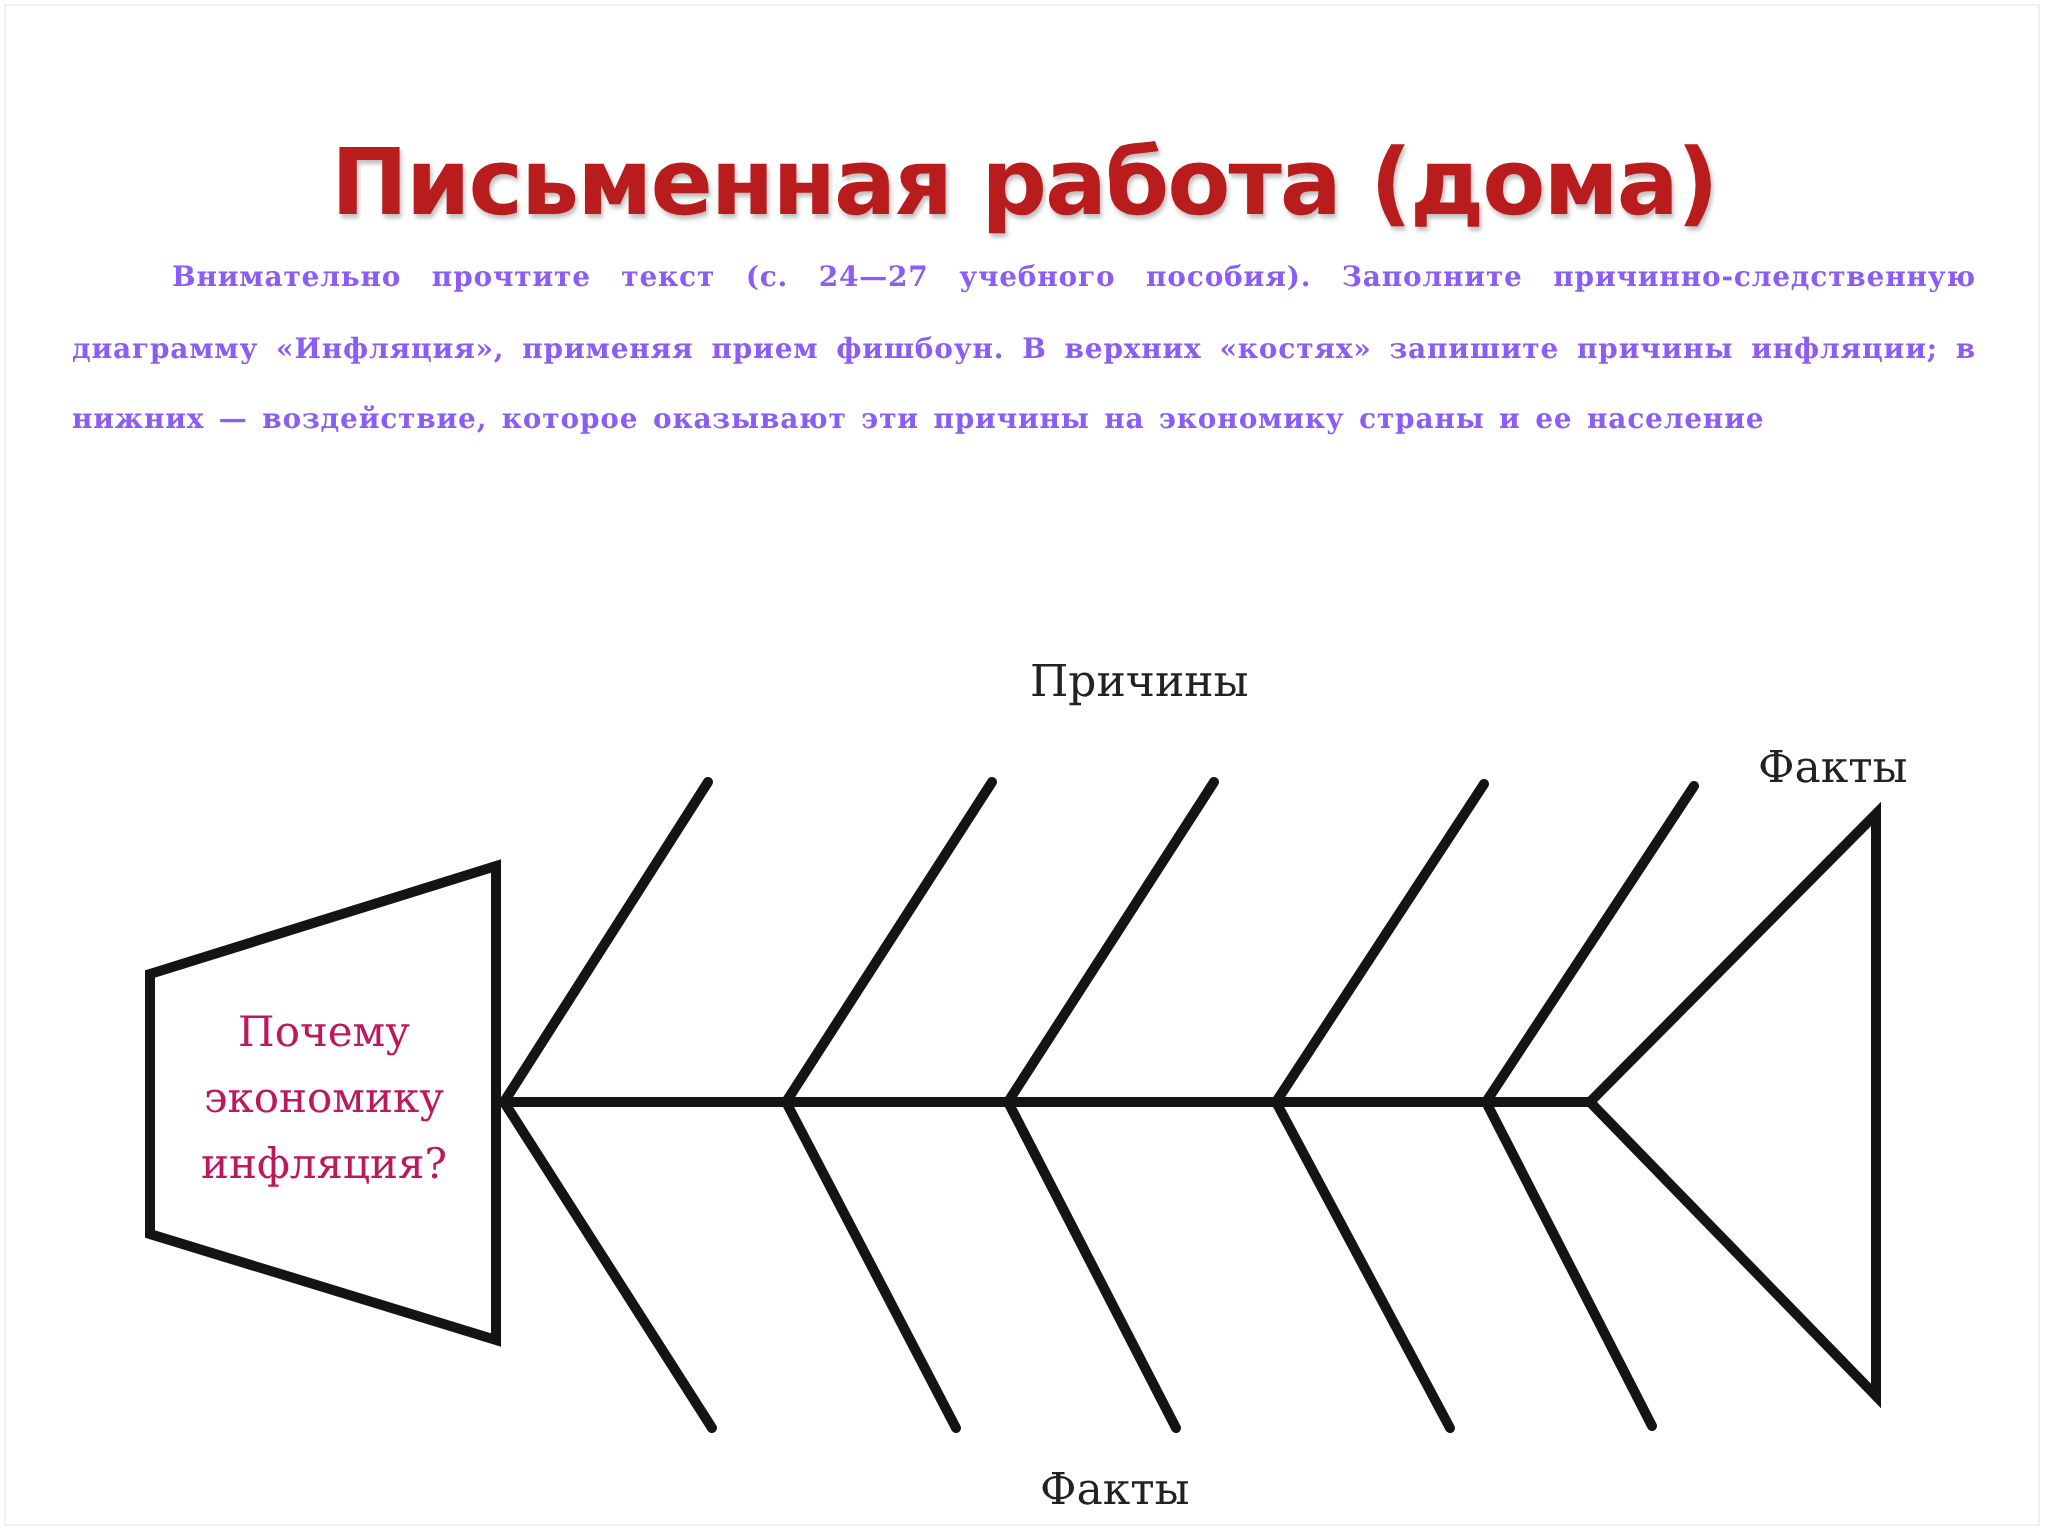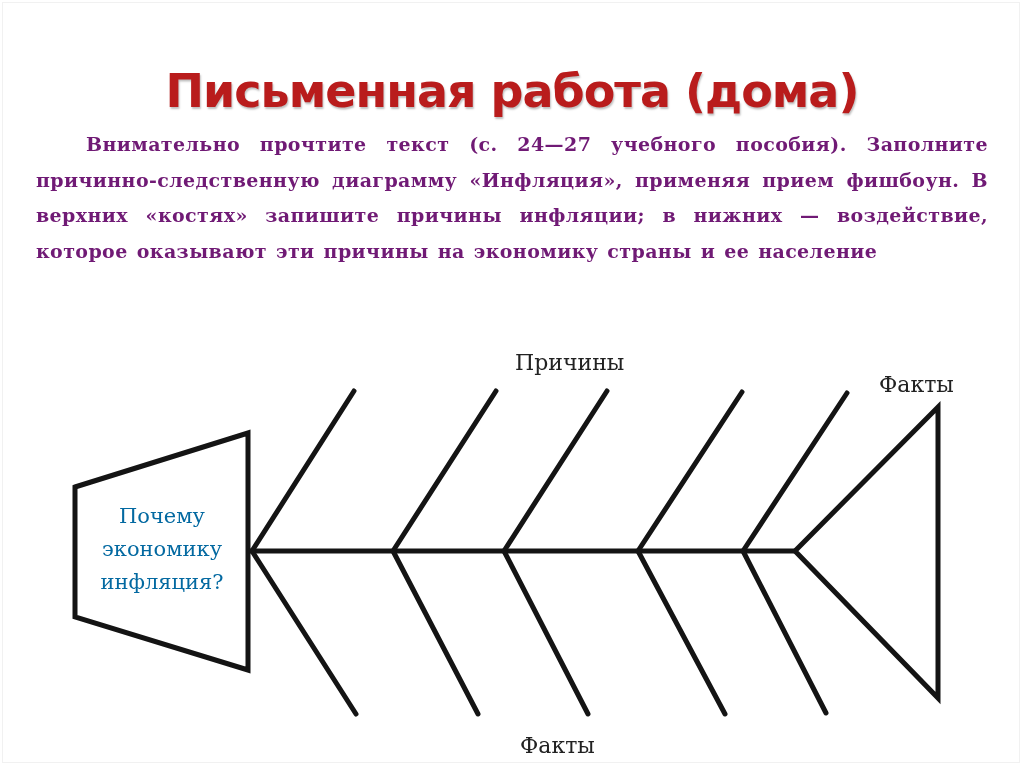--- a/index.html
+++ b/index.html
@@ -32,23 +32,23 @@
       color: #b91c1c;
       letter-spacing: -1px;
       text-shadow: 1px 2px 2px rgba(0,0,0,0.25);
     }
     .instructions {
       position: absolute;
       left: 36px; top: 108px;
       width: 952px;
       font-family: "DejaVu Serif", serif;
       font-weight: bold;
-      font-size: 19px;
+      font-size: 14px;
       line-height: 35.5px;
-      color: #701a75;
+      color: #8b5cf6;
       text-align: justify;
       text-indent: 50px;
       letter-spacing: 0.4px;
       word-spacing: 2px;
     }
     .diagram {
       position: absolute;
       left: 0; top: 0;
       width: 1024px; height: 767px;
     }
@@ -59,32 +59,32 @@
       stroke-linecap: round;
       stroke-linejoin: miter;
     }
     .diagram-label {
       position: absolute;
       font-family: "DejaVu Serif", serif;
       font-size: 22px;
       color: #222222;
       white-space: nowrap;
     }
-    .label-causes { left: 515px; top: 350px; }
+    .label-causes { left: 515px; top: 329px; }
     .label-conclusion { left: 879px; top: 372px; }
     .label-facts { left: 520px; top: 733px; }
     .head-text {
       position: absolute;
       left: 78px; top: 500px;
       width: 168px;
       text-align: center;
       font-family: "DejaVu Serif", serif;
       font-size: 21px;
       line-height: 33px;
-      color: #0369a1;
+      color: #be185d;
     }
     .head-text span { display: block; }
   </style>
 </head>
 <body>
 
 <div class="slide-frame"></div>
 
 <h1 class="slide-title">Письменная работа (дома)</h1>
 

